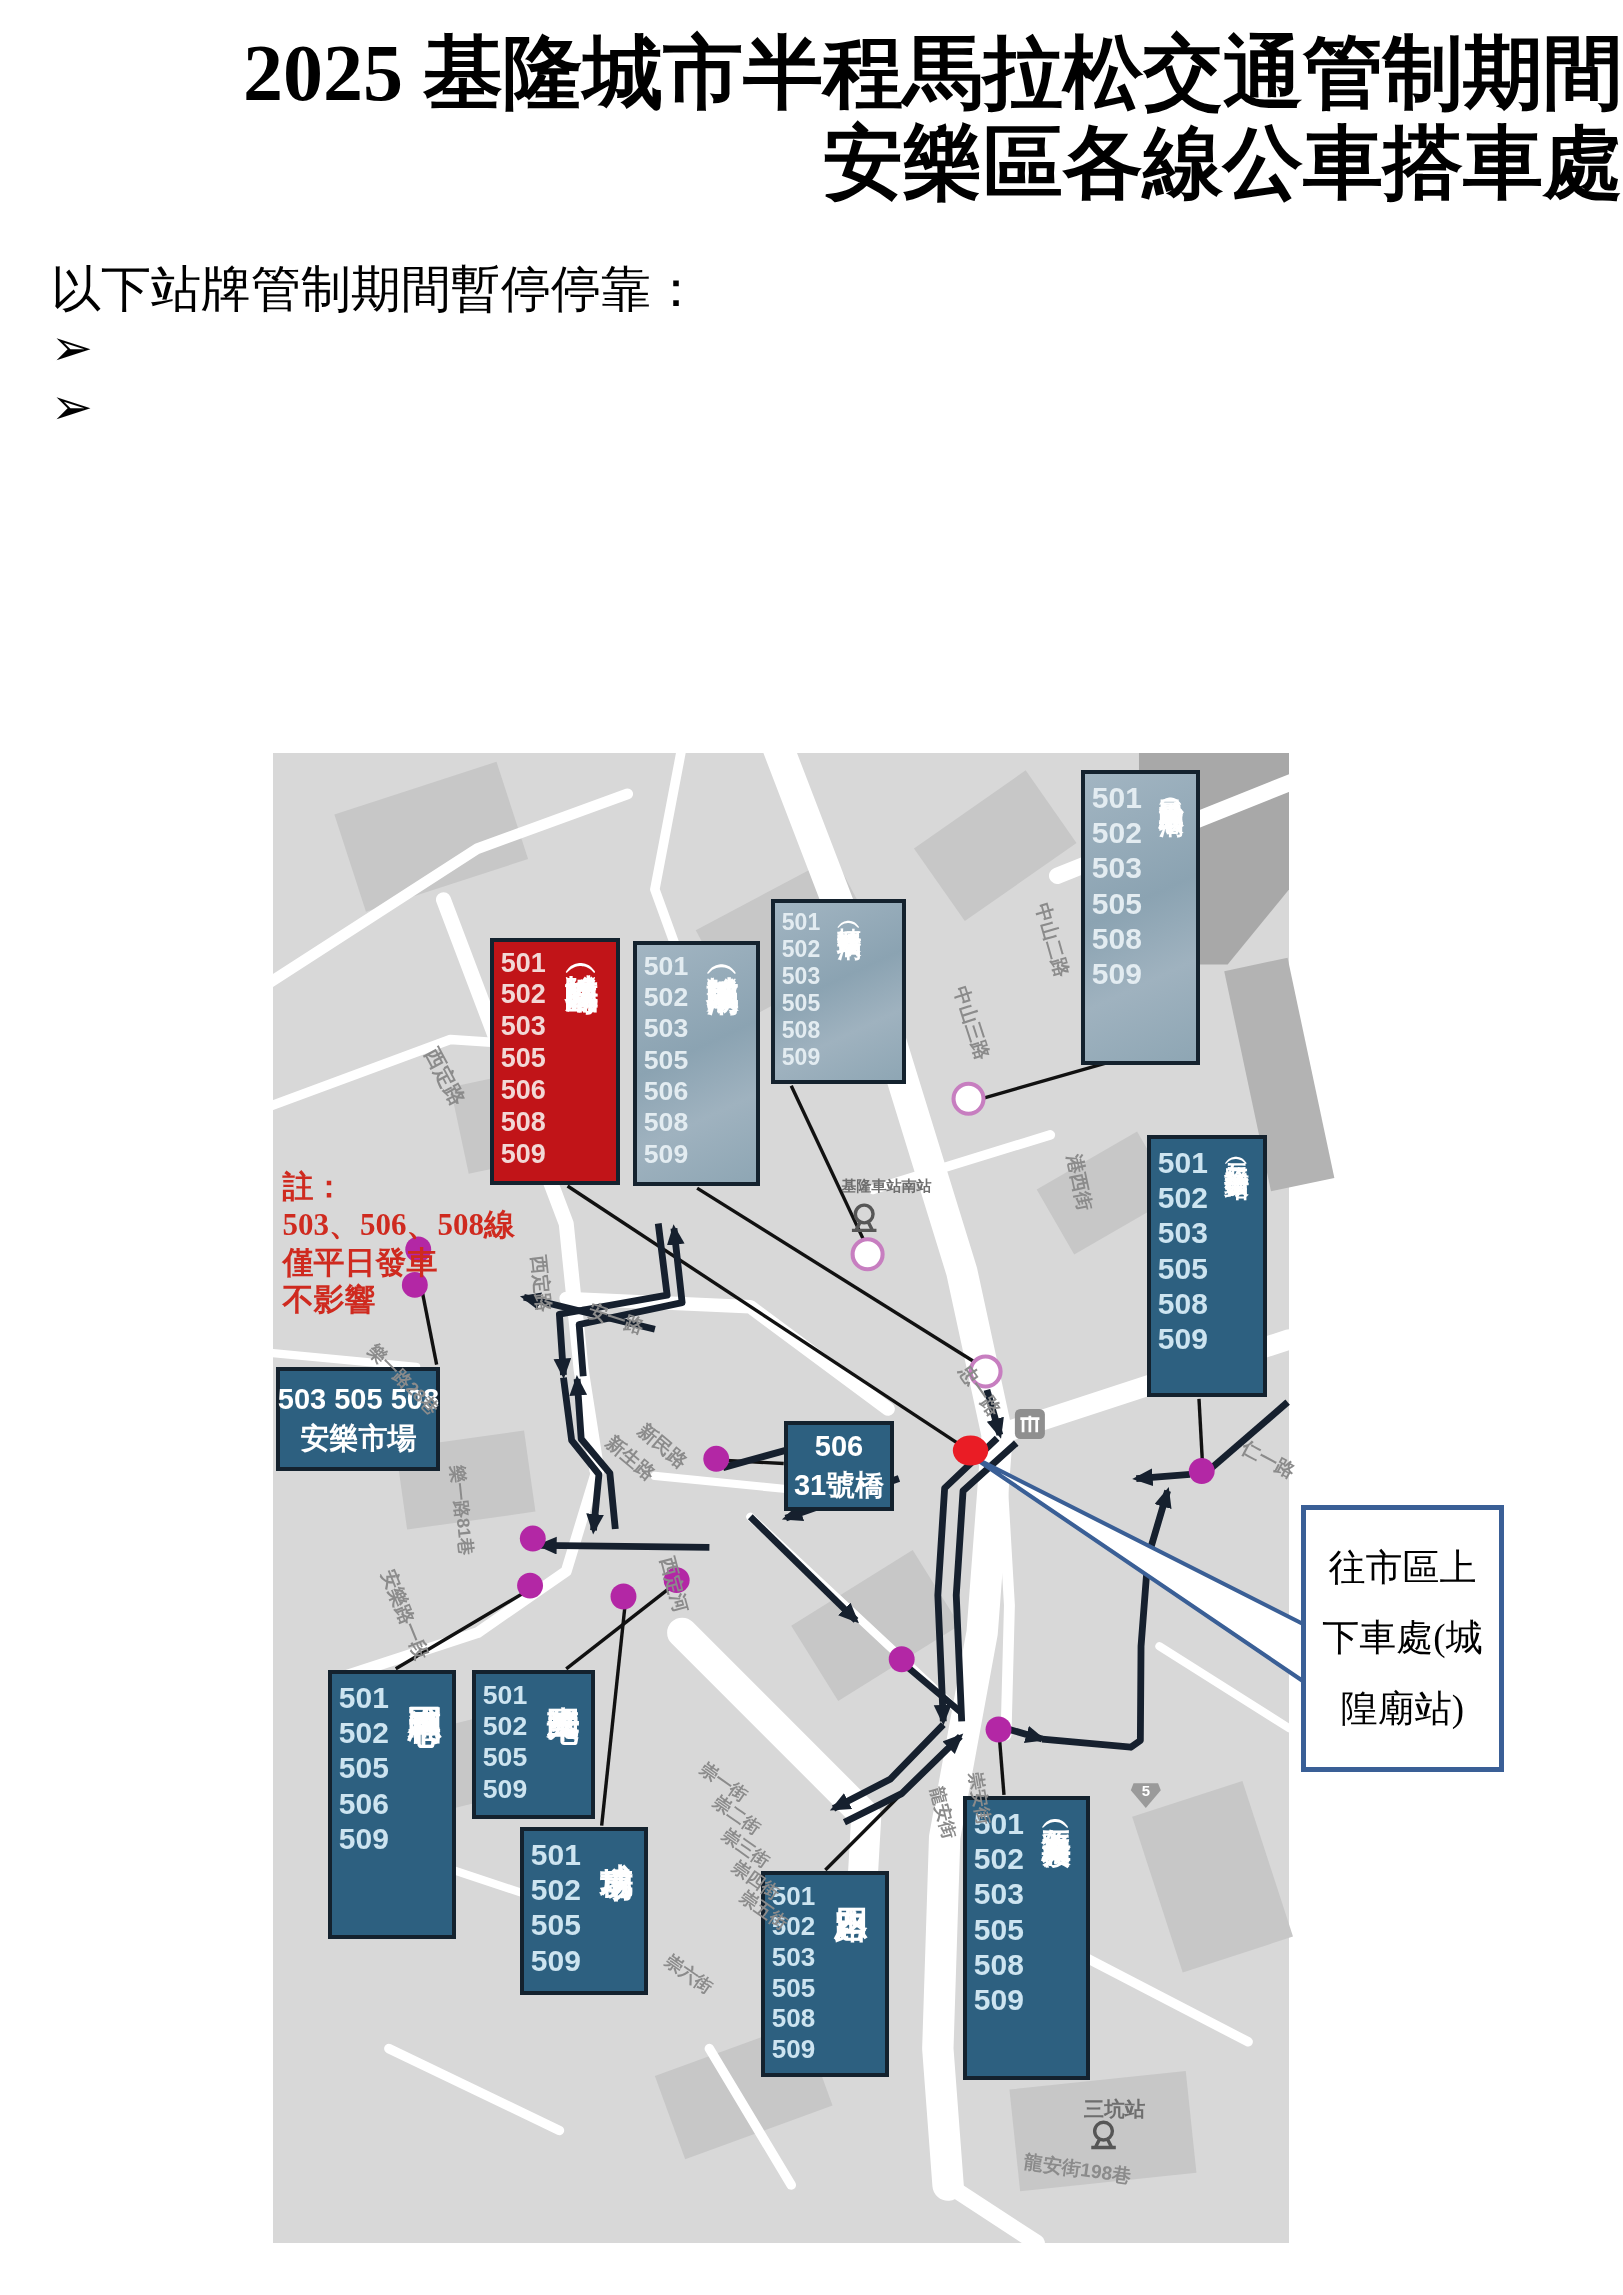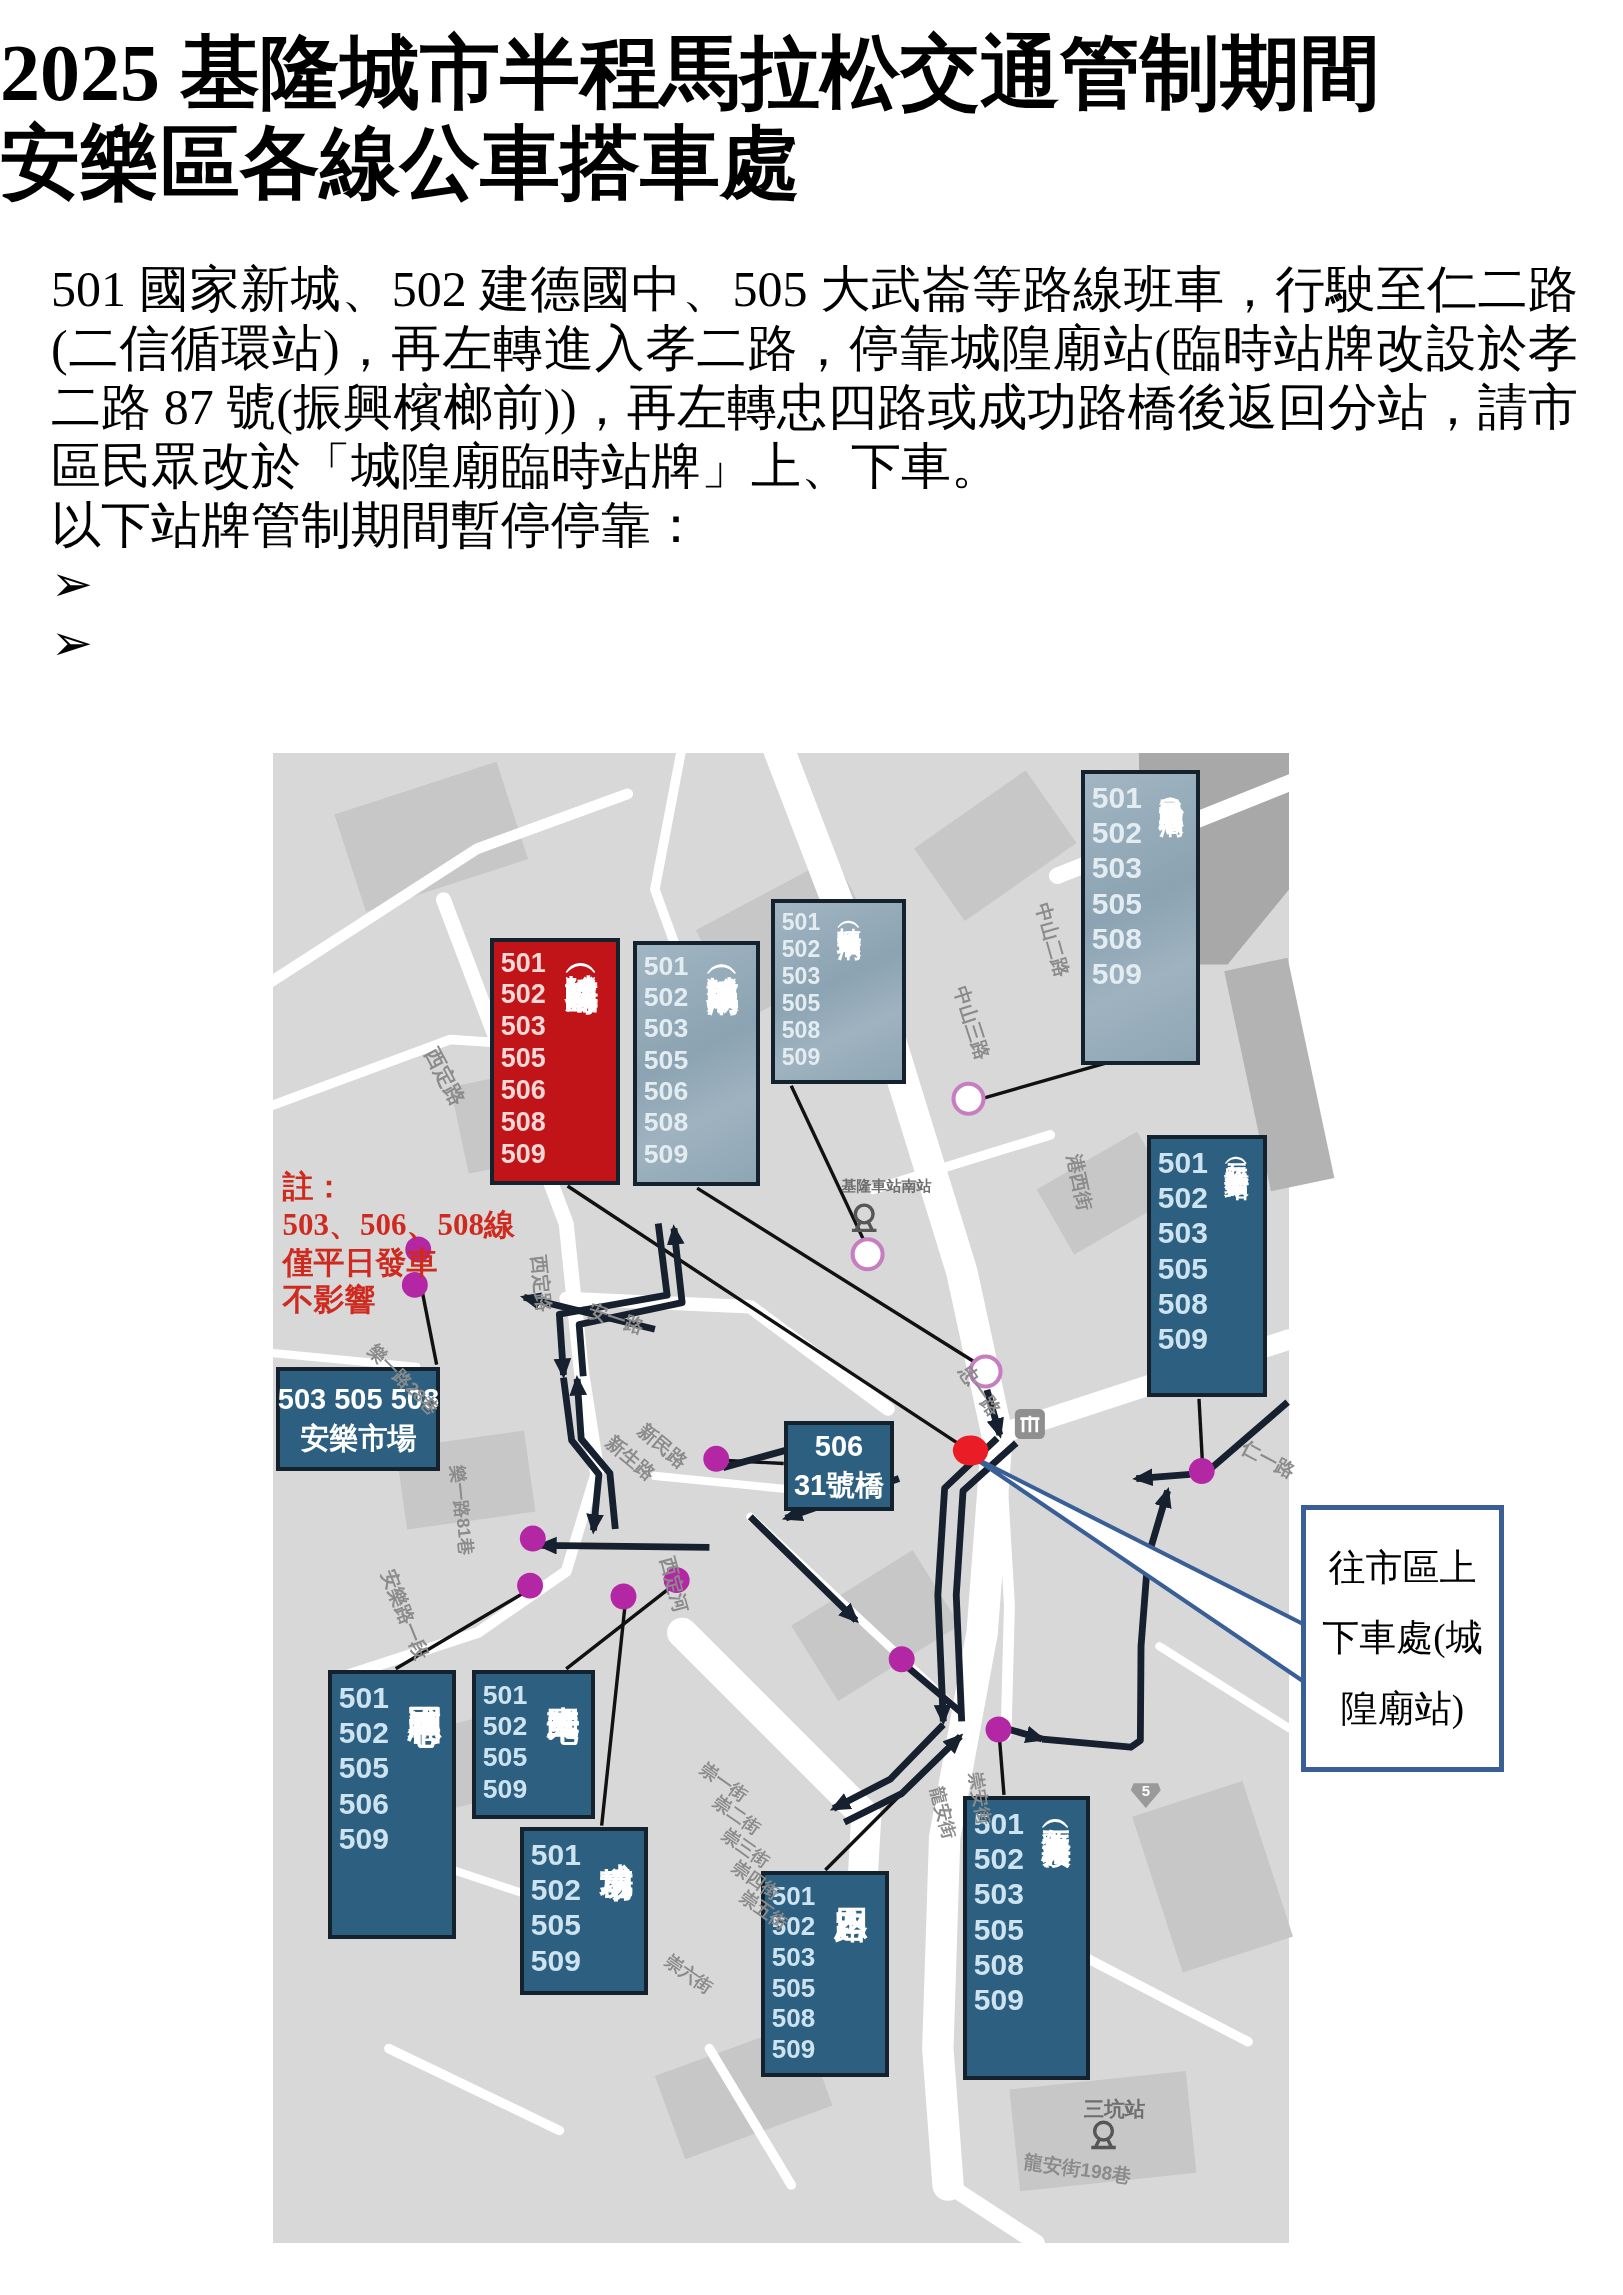--- a/index.html
+++ b/index.html
@@ -1,18 +1,18 @@
 <!DOCTYPE html>
 <html style="font-size:11px"><head>
 <meta charset="utf-8">
 <style>
   html,body{margin:0;padding:0;}
   body{width:1623px;height:2295px;position:relative;background:#ffffff;
        font-family:"Liberation Serif","DejaVu Serif",serif;color:#000;}
-  .title{width:1623px;text-align:left;font-weight:bold;font-size:80px;line-height:1.12;}
+  .title{width:1623px;text-align:right;font-weight:bold;font-size:80px;line-height:1.12;}
   #title1{margin-top:29px;}
   .doc-block{position:absolute;left:51px;top:260px;width:1527px;font-size:50px;line-height:1.18;}
   #paragraph{text-align:justify;}
   .bullet-row{display:flex;align-items:flex-start;}
   .bullet-glyph{width:60px;flex:0 0 60px;}
   
   .map{position:absolute;left:273px;top:753px;width:1016px;height:1490px;background:#d8d8d8;
        font-family:"Liberation Sans","DejaVu Sans",sans-serif;}
   .map svg.layer{position:absolute;left:0;top:0;overflow:visible;}
   .banner{position:absolute;left:22px;top:31px;width:630px;height:78px;background:#182a63;
@@ -38,21 +38,20 @@
            align-items:center;justify-content:center;font-size:37px;line-height:1.9;
            font-family:"Liberation Serif","DejaVu Serif",serif;}
 </style>
 </head>
 <body>
 
 <div class="title" id="title1">2025 基隆城市半程馬拉松交通管制期間</div>
 <div class="title" id="title2">安樂區各線公車搭車處</div>
 
 <div class="doc-block">
-  <div id="paragraph">501 國家新城、502 建德國中、505 大武崙等路線班車，行駛至仁二路(二信循環站)，再左轉進入孝二路，停靠城隍廟站(臨時站牌改設於孝二路 87 號(振興檳榔前))，再左轉忠四路或成功路橋後返回分站，請市區民眾改於「城隍廟臨時站牌」上、下車。</div>
   <div>以下站牌管制期間暫停停靠：</div>
   <div class="bullet-row">
     <span class="bullet-glyph">➢</span>
   </div>
   <div class="bullet-row">
     <span class="bullet-glyph">➢</span>
   </div>
 </div>
 
 <div class="map">

